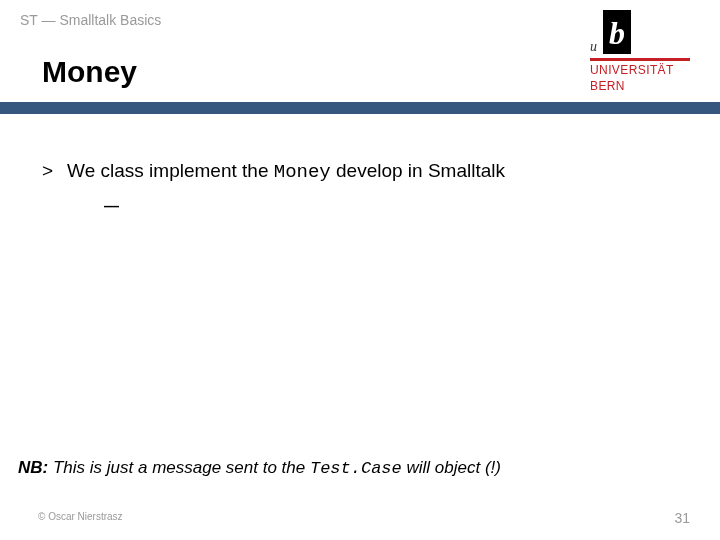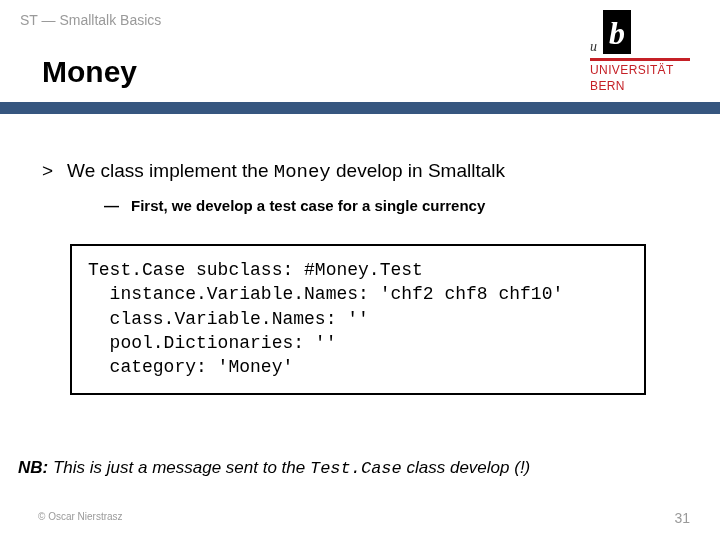--- a/index.html
+++ b/index.html
@@ -177,29 +177,23 @@
 
   <div class="bullet-row">
     <span class="bullet-sym">&gt;</span>
     <span class="bullet-text">
       <span>We class implement the </span><span class="mono">Money</span><span> develop in Smalltalk</span>
     </span>
   </div>
 
   <div class="sub-row">
     <span class="dash">—</span>
-    <span>First, we develop a test case for a single currency</span>
   </div>
 
-  <div class="code-box">Test.Case subclass: #Money.Test
-  instance.Variable.Names: 'chf2 chf8 chf10'
-  class.Variable.Names: ''
-  pool.Dictionaries: ''
-  category: 'Money'</div>
 
 </div>
 
 <div class="nb-line">
-  <span class="nb-label">NB:</span><span> This is just a message sent to the </span><span class="mono">Test.Case</span><span> class develop (!)</span>
+  <span class="nb-label">NB:</span><span> This is just a message sent to the </span><span class="mono">Test.Case</span><span> will object (!)</span>
 </div>
 
 <div class="footer-left">© Oscar Nierstrasz</div>
 <div class="footer-right">31</div>
 
 </body></html>

